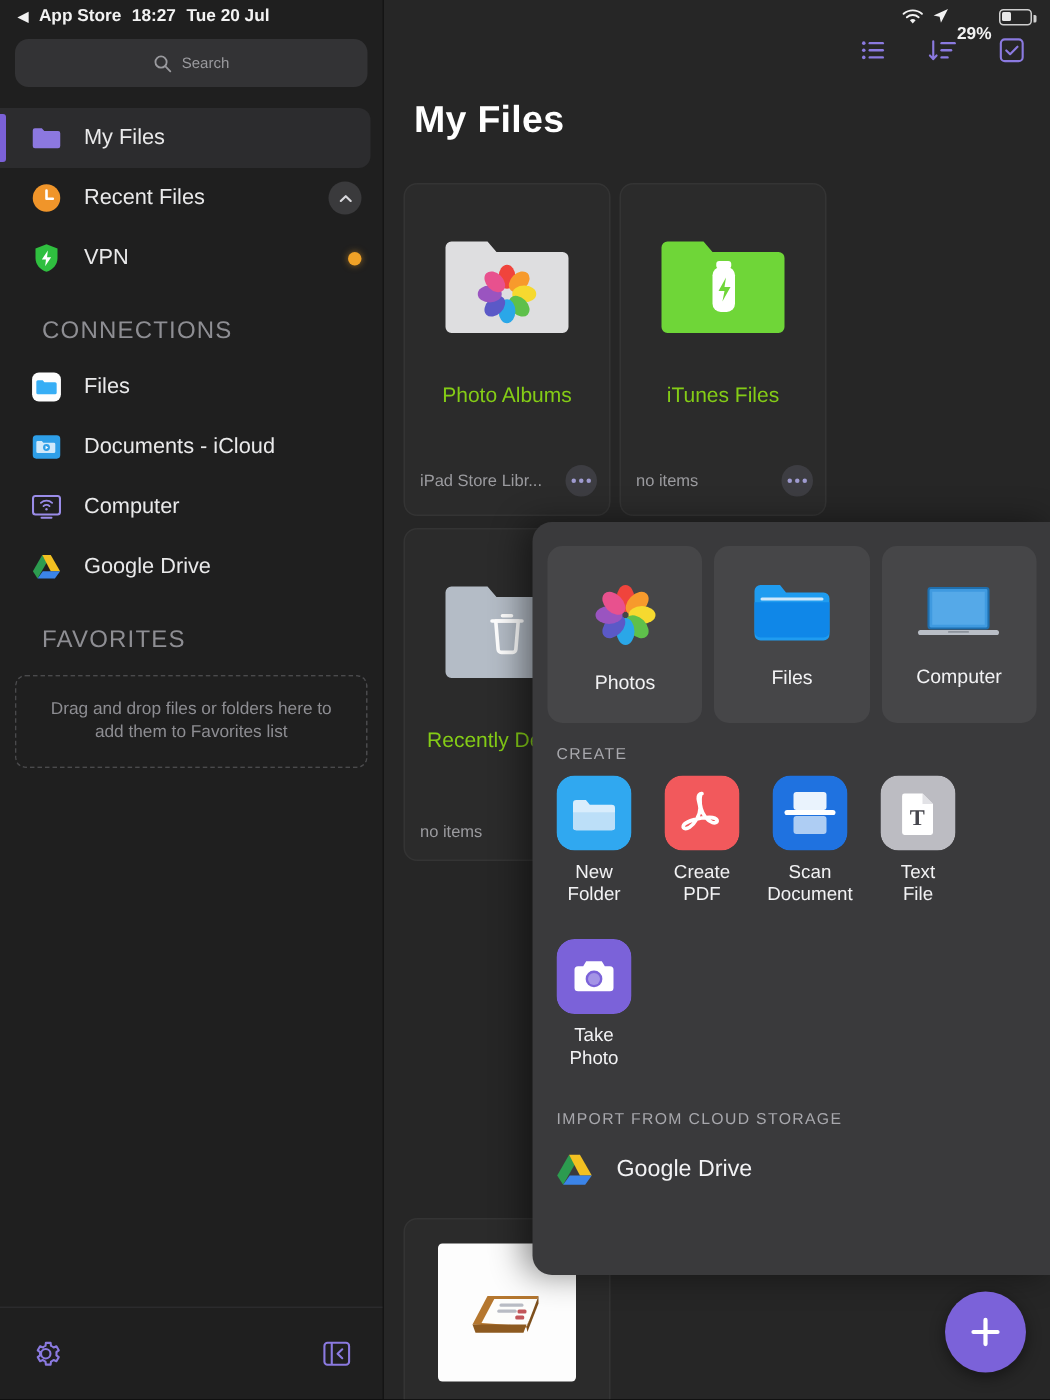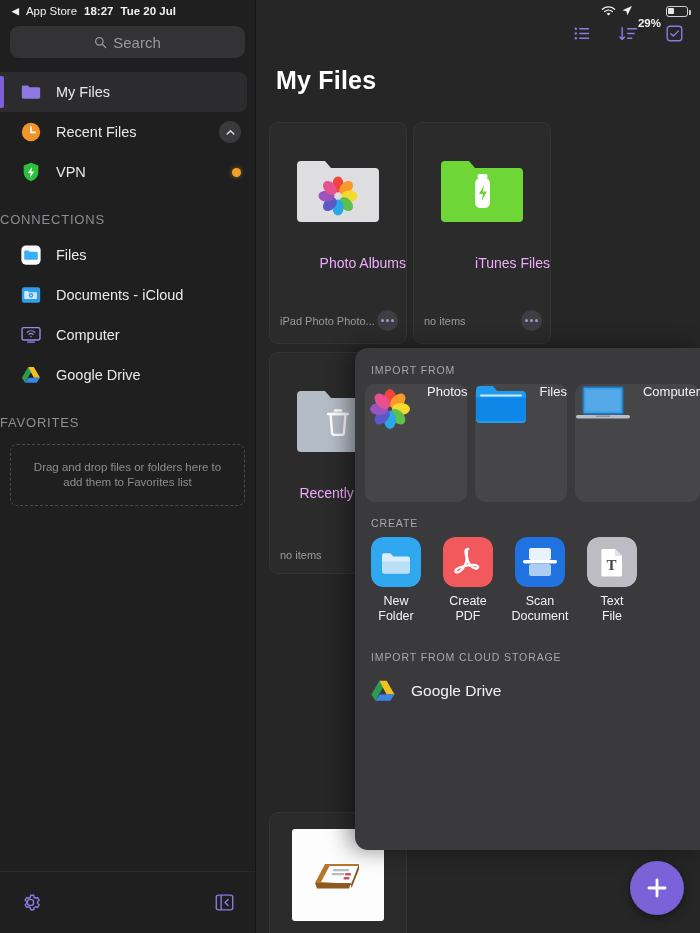--- a/index.html
+++ b/index.html
@@ -23,21 +23,21 @@
     width: 700px; height: 22px;
     display: flex; align-items: center;
     padding: 0 12px;
     font-size: 11.5px; font-weight: bold;
     color: #f2f2f2;
     z-index: 60;
     background: transparent;
   }
   .sb-left { display: flex; align-items: center; gap: 7px; }
   .sb-back-arrow { font-size: 9px; line-height: 1; color: #f2f2f2; }
-  .sb-appname { font-weight: normal; }
+  .sb-appname { font-weight: bold; }
   .sb-time { font-weight: bold; }
   .sb-date { font-weight: bold; }
   .sb-right {
     margin-left: auto; display: flex; align-items: center; gap: 5px;
   }
   .sb-batt-pct { font-weight: bold; font-size: 11.5px; margin-top: 24px; }
   .batt-shell {
     position: relative;
     width: 22px; height: 11px;
     border: 1.2px solid #cfcfcf; border-radius: 3px;
@@ -61,21 +61,21 @@
     flex: 0 0 256px;
     z-index: 10;
   }
   .search-wrap { padding: 26px 10px 8px 10px; }
   .searchbar {
     height: 32px; background: #333335; border-radius: 9px;
     display: flex; align-items: center; justify-content: center;
     gap: 6px; cursor: text;
   }
   .search-ico { width: 13px; height: 13px; display:block; }
-  .search-ph { color: #9a9a9e; font-size: 15px; }
+  .search-ph { color: #9a9a9e; font-size: 10px; }
 
   .nav-list { padding: 6px 0 0 0; }
   .nav-item {
     position: relative;
     height: 40px; margin: 0 8px 0 0;
     display: flex; align-items: center;
     padding-left: 20px;
     gap: 14px;
     border-radius: 0 8px 8px 0;
     cursor: pointer;
@@ -88,22 +88,22 @@
   .nav-label { color: #e9e9ea; font-size: 14.5px; }
   .nav-ico { width: 22px; height: 22px; flex: 0 0 22px; display: block; }
   .nav-trail { margin-left: auto; display: flex; align-items: center; padding-right: 6px; }
   .dot-badge { width: 9px; height: 9px; border-radius: 50%; background: #f0a227; box-shadow: 0 0 5px rgba(240,162,39,.55); }
   .chev-btn {
     width: 22px; height: 22px; border-radius: 50%;
     background: #3a3a3c; display: flex; align-items: center; justify-content: center;
     cursor: pointer;
   }
   .section-head {
-    color: #8e8e93; font-size: 13px; letter-spacing: .8px;
-    padding: 20px 0 8px 0;
+    color: #8e8e93; font-size: 16px; letter-spacing: .8px;
+    padding: 20px 0 8px 28px;
   }
   .fav-drop {
     margin: 6px 10px 0 10px; height: 62px;
     border: 1px dashed #4a4a4c; border-radius: 7px;
     display: flex; align-items: center; justify-content: center;
     text-align: center; padding: 0 14px;
   }
   .fav-drop span { color: #8d8d92; font-size: 11.5px; line-height: 15px; }
 
   .sidebar-bottom {
@@ -141,22 +141,22 @@
     border-radius: 9px;
     position: relative;
     display: flex; flex-direction: column; align-items: center;
     cursor: pointer;
   }
   .card-thumb {
     margin-top: 32px; height: 72px;
     display: flex; align-items: center; justify-content: center;
   }
   .card-name {
-    margin-top: 28px; color: #f0abfc; font-size: 14px;
-    text-align: right; width: 100%;
+    margin-top: 28px; color: #84cc16; font-size: 14px;
+    text-align: center; width: 100%;
     white-space: nowrap; overflow: hidden;
   }
   .card-foot {
     position: absolute; left: 10px; right: 8px; bottom: 12px;
     display: flex; align-items: center;
   }
   .card-sub {
     color: #9b9b9f; font-size: 11px;
     white-space: nowrap; overflow: hidden; text-overflow: ellipsis;
   }
@@ -219,21 +219,21 @@
     border-top: 10px solid #3a3a3c;
   }
   .pop-head {
     color: #a8a8ad; font-size: 10.5px; letter-spacing: .9px;
     padding: 0 0 8px 16px;
   }
   .pop-head.mt { padding-top: 15px; }
   .import-row { display: flex; gap: 8px; padding: 0 10px; }
   .import-tile {
     flex: 1 1 0; height: 118px; background: #464648; border-radius: 10px;
-    display: flex; align-items: flex-start; justify-content: center;
+    display: flex; flex-direction: column; align-items: center; justify-content: center;
     gap: 12px; cursor: pointer;
   }
   .import-tile span { color: #f2f2f4; font-size: 13px; }
   .create-row { display: flex; padding: 0 10px; gap: 10px; flex-wrap: wrap; }
   .create-item {
     width: 62px; display: flex; flex-direction: column; align-items: center;
     gap: 7px; cursor: pointer; margin-bottom: 12px;
   }
   .create-item .ctext { color: #f2f2f4; font-size: 12.5px; text-align: center; line-height: 15px; }
   .app-ico { width: 50px; height: 50px; border-radius: 12px; display: block; }
@@ -434,21 +434,21 @@
                 <ellipse cx="0" cy="-11.5" rx="5.6" ry="8" fill="#2aa7e8" transform="rotate(180)"></ellipse>
                 <ellipse cx="0" cy="-11.5" rx="5.6" ry="8" fill="#5b59c7" transform="rotate(225)"></ellipse>
                 <ellipse cx="0" cy="-11.5" rx="5.6" ry="8" fill="#9a54c0" transform="rotate(270)"></ellipse>
                 <ellipse cx="0" cy="-11.5" rx="5.6" ry="8" fill="#e8518e" transform="rotate(315)"></ellipse>
               </g>
             </g>
           </svg>
         </div>
         <div class="card-name">Photo Albums</div>
         <div class="card-foot">
-          <span class="card-sub">iPad Photo Photo...</span>
+          <span class="card-sub">iPad Store Libr...</span>
           <span class="more-btn">
               <i></i>
               <i></i>
               <i></i>
             </span>
         </div>
       </div>
 
       <div class="card">
         <div class="card-thumb">
@@ -519,21 +519,20 @@
             <path d="M10 36h36l-2 5.5H12z" fill="#8d5a20"></path>
             <path d="M46 38l8-21v5l-7.4 19z" fill="#7d4f1c"></path>
           </svg>
         </div>
 
       </div>
     </div>
 
     <div class="popup">
 
-      <div class="pop-head">IMPORT FROM</div>
       <div class="import-row">
 
         <div class="import-tile">
           <svg width="50" height="50" viewBox="0 0 50 50">
             <g transform="translate(25,25)">
               <ellipse cx="0" cy="-11" rx="6" ry="9" fill="#f0443c"></ellipse>
               <ellipse cx="0" cy="-11" rx="6" ry="9" fill="#f79a2c" transform="rotate(45)"></ellipse>
               <ellipse cx="0" cy="-11" rx="6" ry="9" fill="#f6d92f" transform="rotate(90)"></ellipse>
               <ellipse cx="0" cy="-11" rx="6" ry="9" fill="#5ec04b" transform="rotate(135)"></ellipse>
               <ellipse cx="0" cy="-11" rx="6" ry="9" fill="#2aa7e8" transform="rotate(180)"></ellipse>
@@ -606,20 +605,31 @@
             <rect width="50" height="50" rx="12" fill="#bcbcc2"></rect>
             <path d="M16 12h12l7 7v19a1.6 1.6 0 0 1-1.6 1.6H16A1.6 1.6 0 0 1 14.4 38V13.6A1.6 1.6 0 0 1 16 12z" fill="#fff"></path>
             <path d="M28 12l7 7h-7z" fill="#e2e2e6"></path>
             <text x="24.6" y="33" font-family="Liberation Serif, serif" font-size="15" font-weight="bold" fill="#45454c" text-anchor="middle">T</text>
           </svg>
           <span class="ctext">
             <span>Text</span><br><span>File</span>
           </span>
         </div>
 
+        <div class="create-item">
+          <svg class="app-ico" viewBox="0 0 50 50">
+            <rect width="50" height="50" rx="12" fill="#7b62d9"></rect>
+            <path d="M12 20.5a2.4 2.4 0 0 1 2.4-2.4h3.4l2-3.2h10.4l2 3.2h3.4a2.4 2.4 0 0 1 2.4 2.4v12a2.4 2.4 0 0 1-2.4 2.4H14.4a2.4 2.4 0 0 1-2.4-2.4z" fill="#fff"></path>
+            <circle cx="25" cy="26.6" r="5.6" fill="#7b62d9"></circle>
+            <circle cx="25" cy="26.6" r="4" fill="#a494e6"></circle>
+          </svg>
+          <span class="ctext">
+            <span>Take</span><br><span>Photo</span>
+          </span>
+        </div>
       </div>
 
       <div class="pop-head mt">IMPORT FROM CLOUD STORAGE</div>
       <div class="cloud-row">
         <svg width="28" height="28" viewBox="0 0 24 24">
           <path d="M8.9 3.3 2.1 15.1l3.4 5.3 6.8-11.8z" fill="#2c9b4f"></path>
           <path d="M8.9 3.3h6.2l6.8 11.8h-6.8z" fill="#f2c021"></path>
           <path d="M5.5 20.4h12.6l3.8-5.3H9.3z" fill="#3b84e8"></path>
         </svg>
         <span>Google Drive</span>

